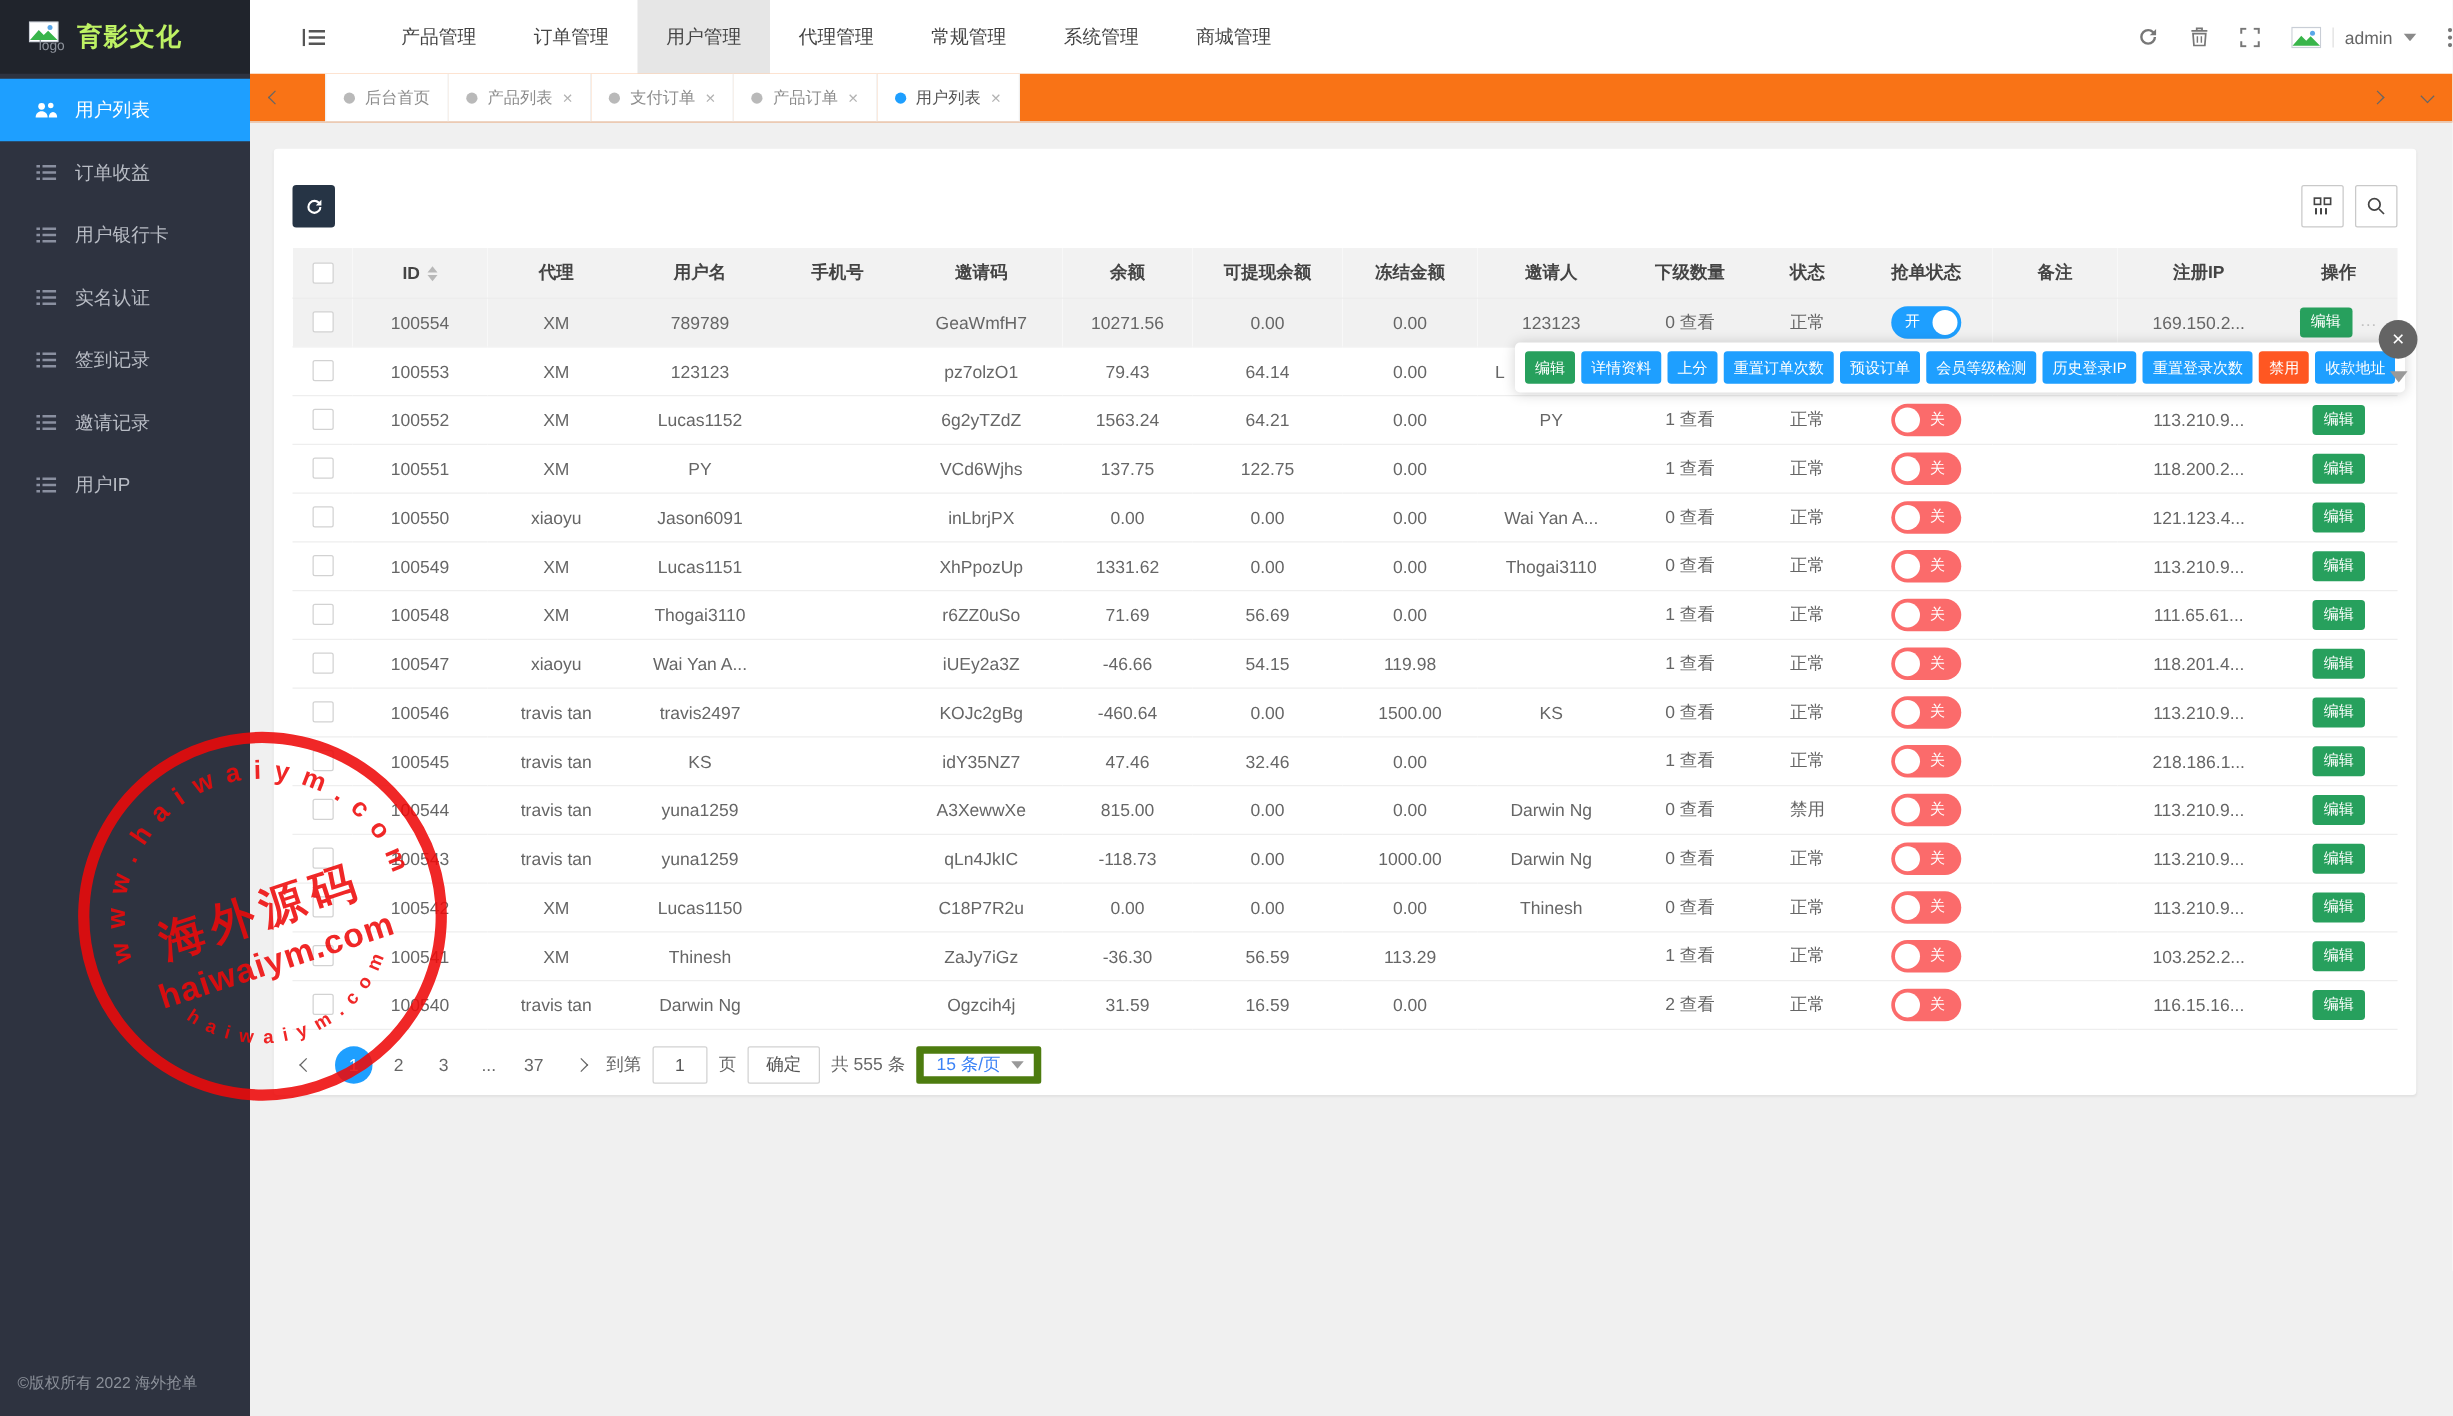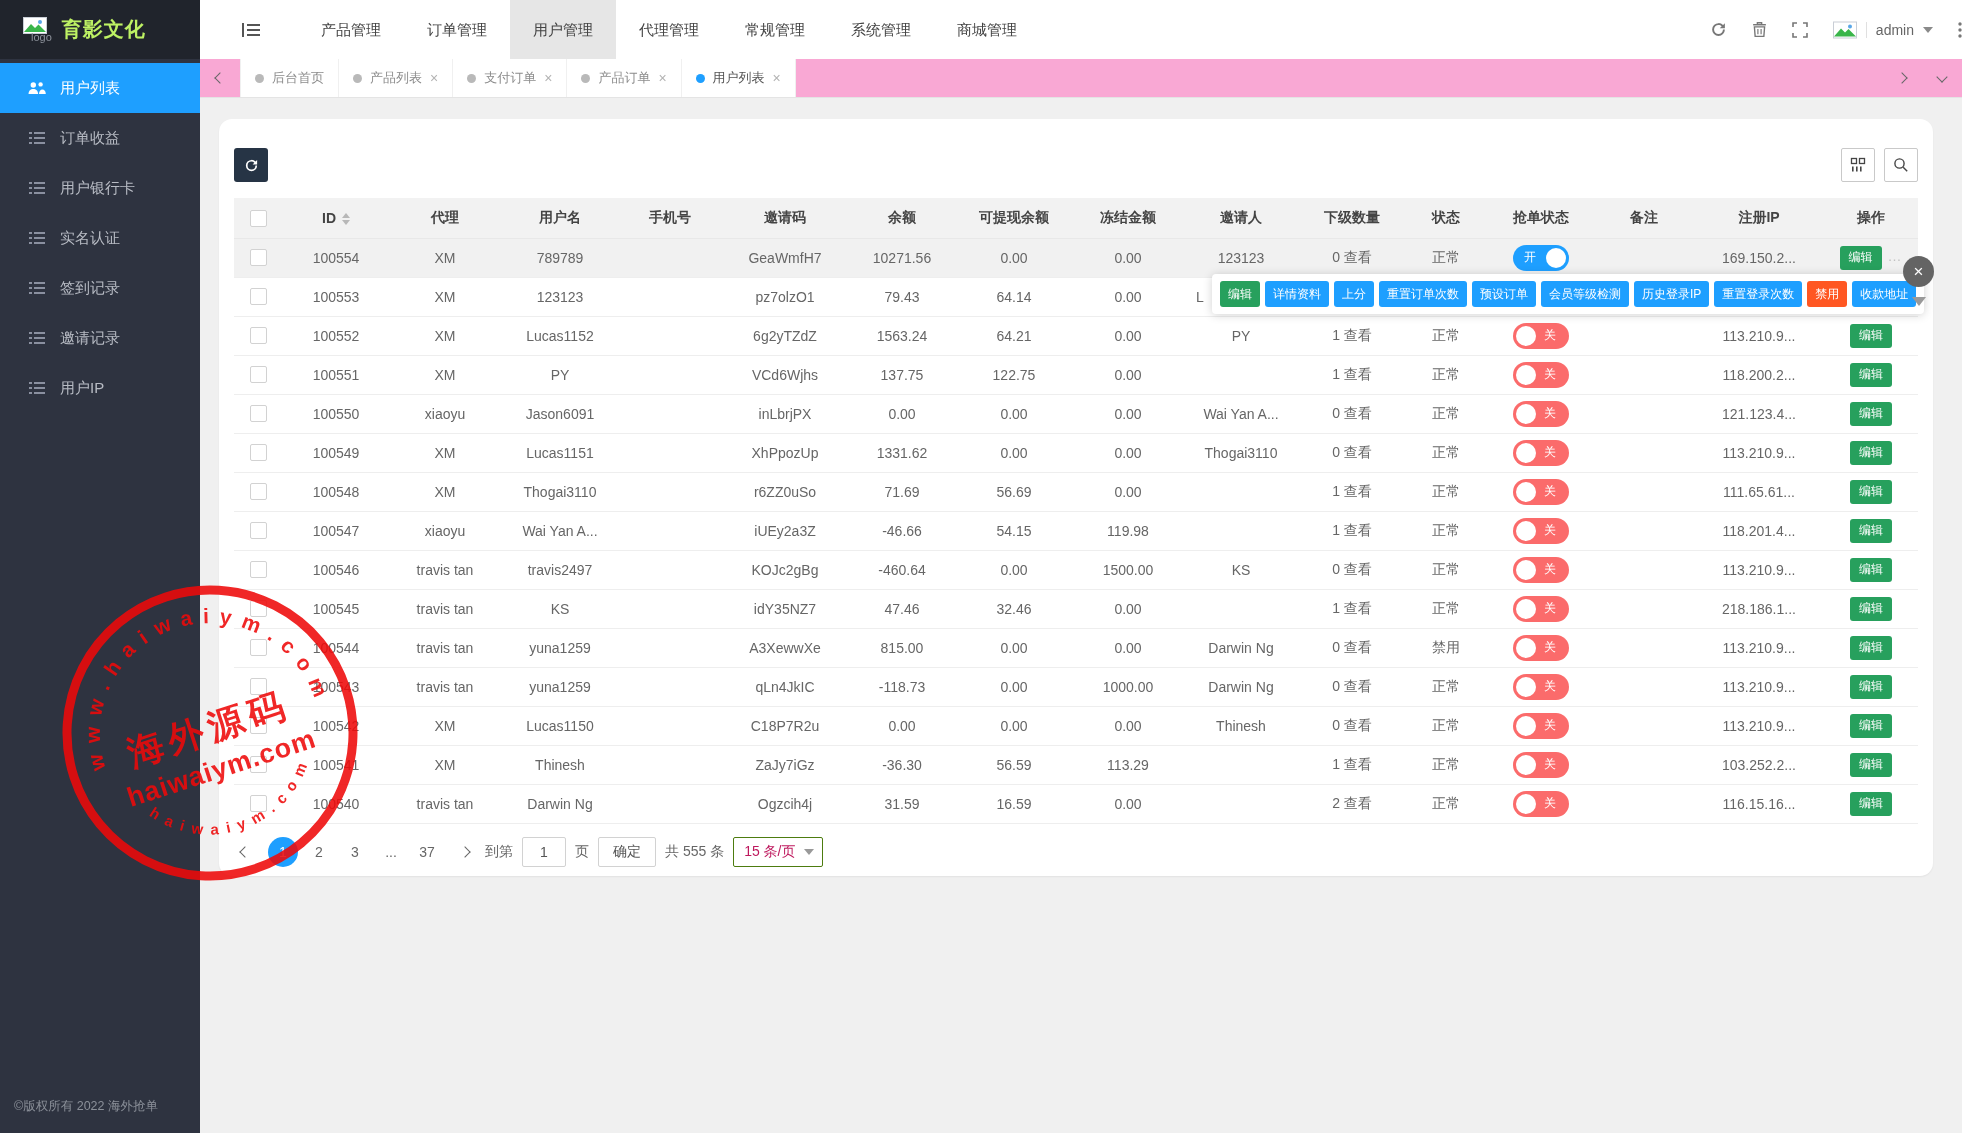--- a/index.html
+++ b/index.html
@@ -29,38 +29,38 @@
   .nav-item{padding:0 23px;line-height:59px;font-size:15px;color:#444;cursor:pointer;}
   .nav-item.active{background:#e6e6e6;}
   .nav-right{margin-left:auto;display:flex;align-items:center;gap:25px;}
   .nav-ic{display:flex;align-items:center;cursor:pointer;}
   .user-wrap{display:flex;align-items:center;gap:9px;cursor:pointer;}
   .user-sep{width:1px;height:16px;background:#e0e0e0;}
   .user-name{color:#666;font-size:14px;}
   .caret-down{width:0;height:0;border-left:5px solid transparent;border-right:5px solid transparent;border-top:6px solid #8a8a8a;display:inline-block;}
 
   
-  .tabbar{position:absolute;left:200px;top:59px;width:1762px;height:39px;background:#f9a8d4;border-bottom:1px solid #e4e4e4;display:flex;align-items:center;z-index:4;}
+  .tabbar{position:absolute;left:200px;top:59px;width:1762px;height:39px;background:#f97316;border-bottom:1px solid #e4e4e4;display:flex;align-items:center;z-index:4;gap:20px;}
   .tab-arrow{width:40px;height:100%;display:flex;align-items:center;justify-content:center;cursor:pointer;}
   .tab-strip{display:flex;height:100%;}
   .tab{display:flex;align-items:center;padding:0 14px;border-right:1px solid #f0f0f0;font-size:13px;color:#8c8c8c;cursor:pointer;background:#fff;}
   .tab:first-child{border-left:1px solid #f0f0f0;}
   .tab-dot{width:9px;height:9px;border-radius:50%;background:#b9b9b9;margin-right:8px;}
   .tab.active{color:#555;}
   .tab.active .tab-dot{background:var(--accent);}
   .tab-close{margin-left:8px;color:#b3b3b3;font-size:14px;}
   .tab-right{position:absolute;right:0;top:0;height:100%;display:flex;}
   .chev{display:inline-block;width:8px;height:8px;border-left:1.6px solid #666;border-bottom:1.6px solid #666;}
   .chev.cl{transform:rotate(45deg);}
   .chev.cr{transform:rotate(-135deg);}
   .chev.cd{transform:rotate(-45deg);margin-top:-3px;}
 
   
   .main{position:absolute;left:200px;top:98px;width:1762px;height:1035px;background:#f0f0f0;}
-  .card{position:absolute;left:19px;top:21px;width:1714px;height:757px;background:#fff;border-radius:13px;box-shadow:0 1px 2px rgba(0,0,0,.06);padding:0 15px;}
+  .card{position:absolute;left:19px;top:21px;width:1714px;height:757px;background:#fff;border-radius:3px;box-shadow:0 1px 2px rgba(0,0,0,.06);padding:0 15px;}
   .toolbar{display:flex;justify-content:space-between;align-items:center;padding-top:29px;margin-bottom:16px;}
   .refresh-btn{width:34px;height:34px;background:#263445;border:none;border-radius:3px;display:flex;align-items:center;justify-content:center;cursor:pointer;}
   .toolbar-right{display:flex;gap:9px;}
   .tool-btn{width:34px;height:34px;background:#fff;border:1px solid #c9c9c9;border-radius:2px;display:flex;align-items:center;justify-content:center;cursor:pointer;}
 
   table{width:100%;border-collapse:collapse;table-layout:fixed;}
   th{height:40px;background:#f2f2f2;border-bottom:1px solid #e8e8e8;font-size:14px;font-weight:bold;color:#444;text-align:center;white-space:nowrap;overflow:hidden;}
   td{height:39px;border-bottom:1px solid #eee;text-align:center;font-size:14px;color:#666;white-space:nowrap;overflow:hidden;}
   tr.hl td{background:#f1f1f1;}
   td.peek{text-align:left;padding-left:14px;}
@@ -83,21 +83,21 @@
 
   
   .pager{display:flex;align-items:center;gap:9px;margin-top:13px;font-size:14px;color:#666;}
   .pg-arrow{width:22px;height:30px;display:inline-flex;align-items:center;justify-content:center;cursor:pointer;}
   .pg-pages{display:inline-flex;align-items:center;}
   .pg-num{min-width:30px;height:30px;display:inline-flex;align-items:center;justify-content:center;color:#666;margin:0 3px;cursor:pointer;}
   .pg-num.active{background:var(--accent);color:#fff;border-radius:50%;width:30px;}
   .pg-text{color:#666;}
   .pg-input{width:44px;height:30px;border:1px solid #d2d2d2;border-radius:2px;text-align:center;font-size:14px;color:#555;}
   .pg-confirm{height:30px;padding:0 14px;background:#fff;border:1px solid #d2d2d2;border-radius:2px;font-size:14px;color:#555;cursor:pointer;}
-  .pg-select{height:30px;border:1px solid #4d7c0f;border-radius:2px;display:inline-flex;align-items:center;padding:0 26px 0 10px;position:relative;cursor:pointer;color:#be185d;}
+  .pg-select{height:30px;border:6px solid #4d7c0f;border-radius:2px;display:inline-flex;align-items:center;padding:0 26px 0 10px;position:relative;cursor:pointer;color:#3b82f6;}
   .pg-select .caret-down{position:absolute;right:8px;border-top-color:#999;}
 
   
   .popup{position:absolute;left:1212px;top:274px;height:40px;display:inline-flex;align-items:center;gap:5px;padding:0 8px;background:#fff;border-radius:4px;box-shadow:0 1px 10px rgba(0,0,0,.18);z-index:40;}
   .pbtn{height:26px;padding:0 8px;border:none;border-radius:3px;color:#fff;font-size:12px;white-space:nowrap;cursor:pointer;}
   .pbtn.blue{background:var(--accent);}
   .pbtn.green{background:var(--green);}
   .pbtn.orange{background:var(--orange);}
   .popup-close{position:absolute;left:1903px;top:256px;width:31px;height:31px;border-radius:50%;background:#646464;color:#fff;display:flex;align-items:center;justify-content:center;font-size:17px;z-index:41;cursor:pointer;}
   .popup-caret{position:absolute;left:1912px;top:297px;width:0;height:0;border-left:7px solid transparent;border-right:7px solid transparent;border-top:9px solid #999;z-index:41;}

